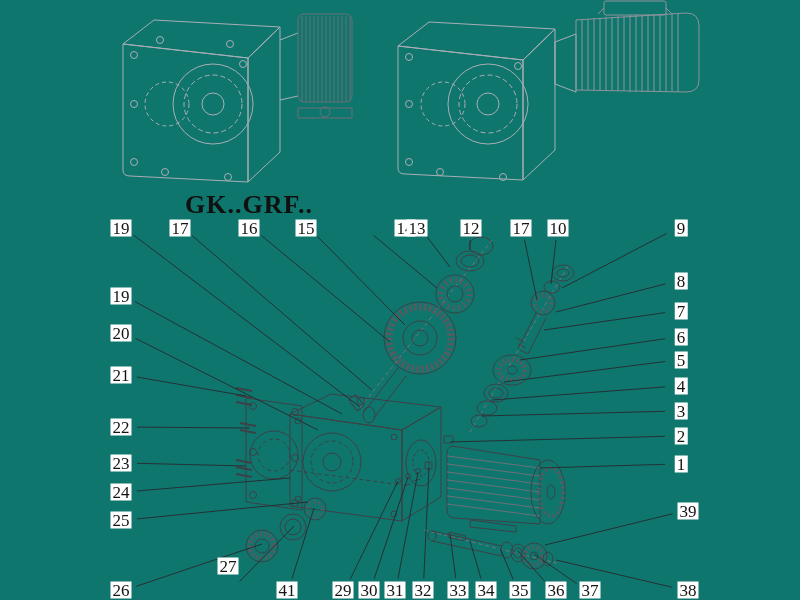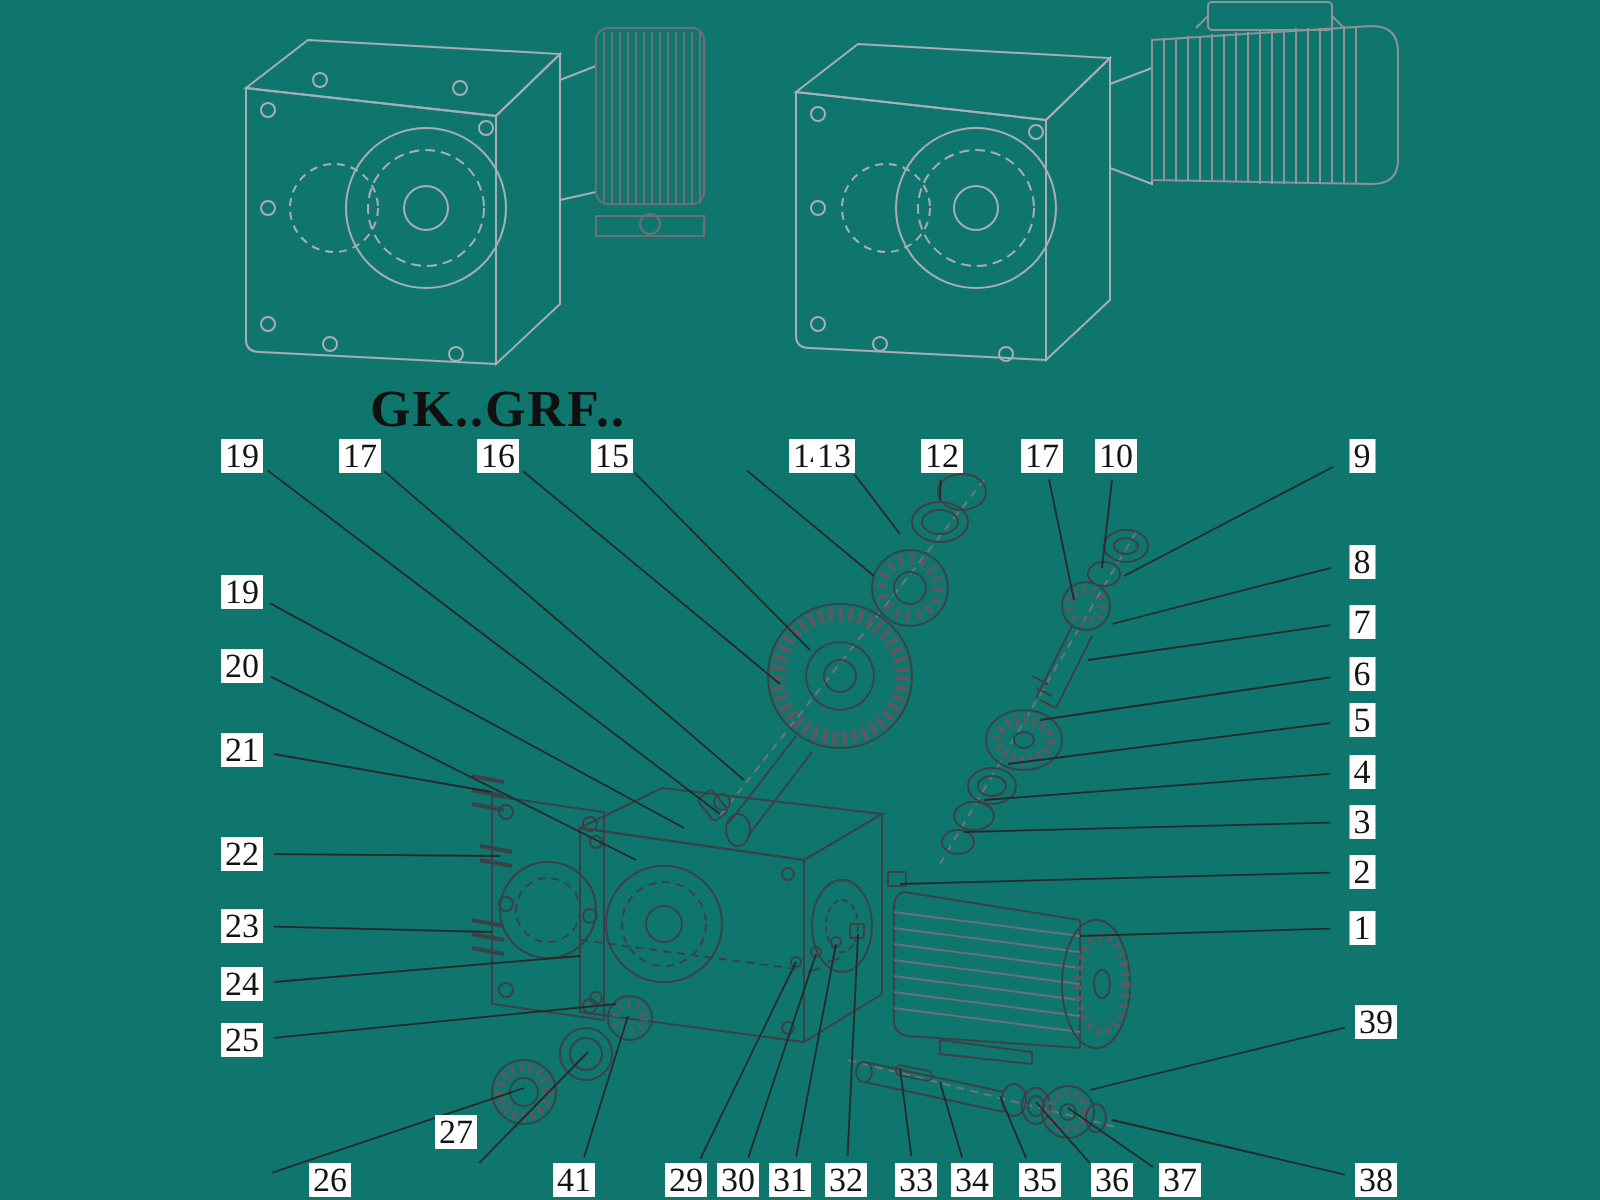--- a/index.html
+++ b/index.html
@@ -259,21 +259,21 @@
       <span class="callout" style="left: 681px; top: 436px;">2</span>
       <span class="callout" style="left: 681px; top: 464px;">1</span>
       <span class="callout" style="left: 688px; top: 511px;">39</span>
       <span class="callout" style="left: 121px; top: 296px;">19</span>
       <span class="callout" style="left: 121px; top: 333px;">20</span>
       <span class="callout" style="left: 121px; top: 375px;">21</span>
       <span class="callout" style="left: 121px; top: 427px;">22</span>
       <span class="callout" style="left: 121px; top: 463px;">23</span>
       <span class="callout" style="left: 121px; top: 492px;">24</span>
       <span class="callout" style="left: 121px; top: 520px;">25</span>
-      <span class="callout" style="left: 121px; top: 590px; margin-left: 44px;">26</span>
+      <span class="callout" style="left: 121px; top: 590px;">26</span>
       <span class="callout" style="left: 228px; top: 566px;">27</span>
       <span class="callout" style="left: 287px; top: 590px;">41</span>
       <span class="callout" style="left: 343px; top: 590px;">29</span>
       <span class="callout" style="left: 369px; top: 590px;">30</span>
       <span class="callout" style="left: 395px; top: 590px;">31</span>
       <span class="callout" style="left: 423px; top: 590px;">32</span>
       <span class="callout" style="left: 458px; top: 590px;">33</span>
       <span class="callout" style="left: 486px; top: 590px;">34</span>
       <span class="callout" style="left: 520px; top: 590px;">35</span>
       <span class="callout" style="left: 556px; top: 590px;">36</span>

